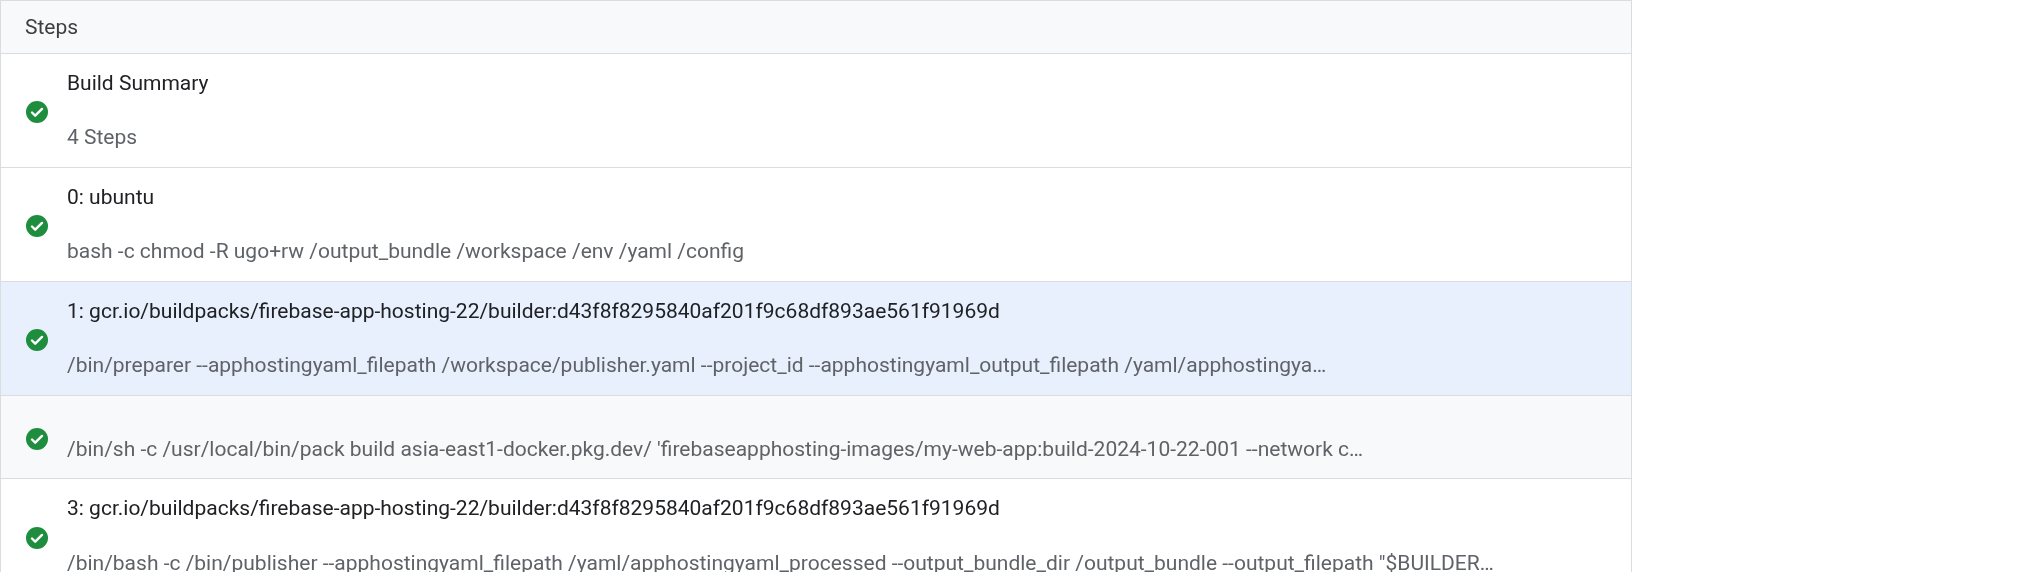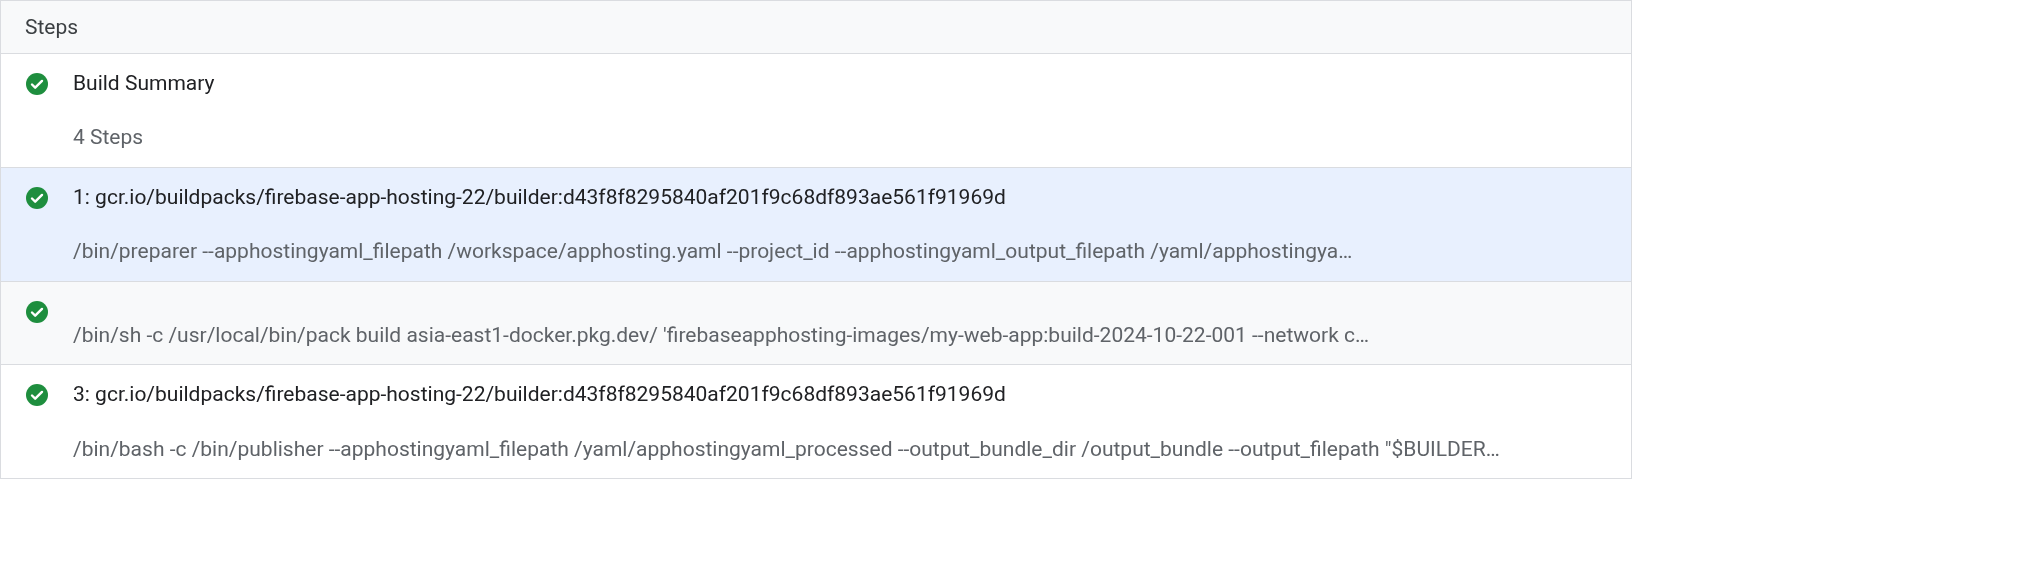--- a/index.html
+++ b/index.html
@@ -20,24 +20,24 @@
   }
   .header {
     padding: 14px 24px 14px 24px;
     border-bottom: 1px solid #dadce0;
     background: #f8f9fa;
     font-size: 21px;
     color: #3c4043;
   }
   .row {
     display: flex;
-    align-items: flex-start;
+    align-items: center;
     padding: 14px 24px 14px 24px;
     border-bottom: 1px solid #dadce0;
-    column-gap: 24px;
+    column-gap: 18px;
     background: #fff;
   }
   .row:last-child {
     border-bottom: none;
   }
   .row.selected {
     background: #e8f0fe;
   }
   .row.alt {
     background: #f8f9fa;
@@ -90,33 +90,47 @@
           <path d="M7 12.5 L10.2 15.7 L17 8.9" stroke="#fff" stroke-width="2.4" fill="none" stroke-linecap="round" stroke-linejoin="round"></path>
         </svg>
       </span>
     </div>
     <div class="content-col">
       <div class="title-line">Build Summary</div>
       <div class="sub-line">4 Steps</div>
     </div>
   </div>
 
+  <div class="row">
+    <div class="icon-col">
+      <span class="check-icon">
+        <svg width="24" height="24" viewBox="0 0 24 24">
+          <circle cx="12" cy="12" r="11" fill="#1e8e3e"></circle>
+          <path d="M7 12.5 L10.2 15.7 L17 8.9" stroke="#fff" stroke-width="2.4" fill="none" stroke-linecap="round" stroke-linejoin="round"></path>
+        </svg>
+      </span>
+    </div>
+    <div class="content-col">
+      <div class="title-line">0: ubuntu</div>
+      <div class="sub-line">bash -c chmod -R ugo+rw /output_bundle /workspace /env /yaml /config</div>
+    </div>
+  </div>
 
   <div class="row selected">
     <div class="icon-col">
       <span class="check-icon">
         <svg width="24" height="24" viewBox="0 0 24 24">
           <circle cx="12" cy="12" r="11" fill="#1e8e3e"></circle>
           <path d="M7 12.5 L10.2 15.7 L17 8.9" stroke="#fff" stroke-width="2.4" fill="none" stroke-linecap="round" stroke-linejoin="round"></path>
         </svg>
       </span>
     </div>
     <div class="content-col">
       <div class="title-line">1: gcr.io/buildpacks/firebase-app-hosting-22/builder:d43f8f8295840af201f9c68df893ae561f91969d</div>
-      <div class="sub-line">/bin/preparer --apphostingyaml_filepath /workspace/apphosting.yaml --project_id                                       --apphostingyaml_output_filepath /yaml/apphostingya…</div>
+      <div class="sub-line">/bin/preparer --apphostingyaml_filepath /workspace/publisher.yaml --project_id                                       --apphostingyaml_output_filepath /yaml/apphostingya…</div>
     </div>
   </div>
 
   <div class="row alt">
     <div class="icon-col">
       <span class="check-icon">
         <svg width="24" height="24" viewBox="0 0 24 24">
           <circle cx="12" cy="12" r="11" fill="#1e8e3e"></circle>
           <path d="M7 12.5 L10.2 15.7 L17 8.9" stroke="#fff" stroke-width="2.4" fill="none" stroke-linecap="round" stroke-linejoin="round"></path>
         </svg>

